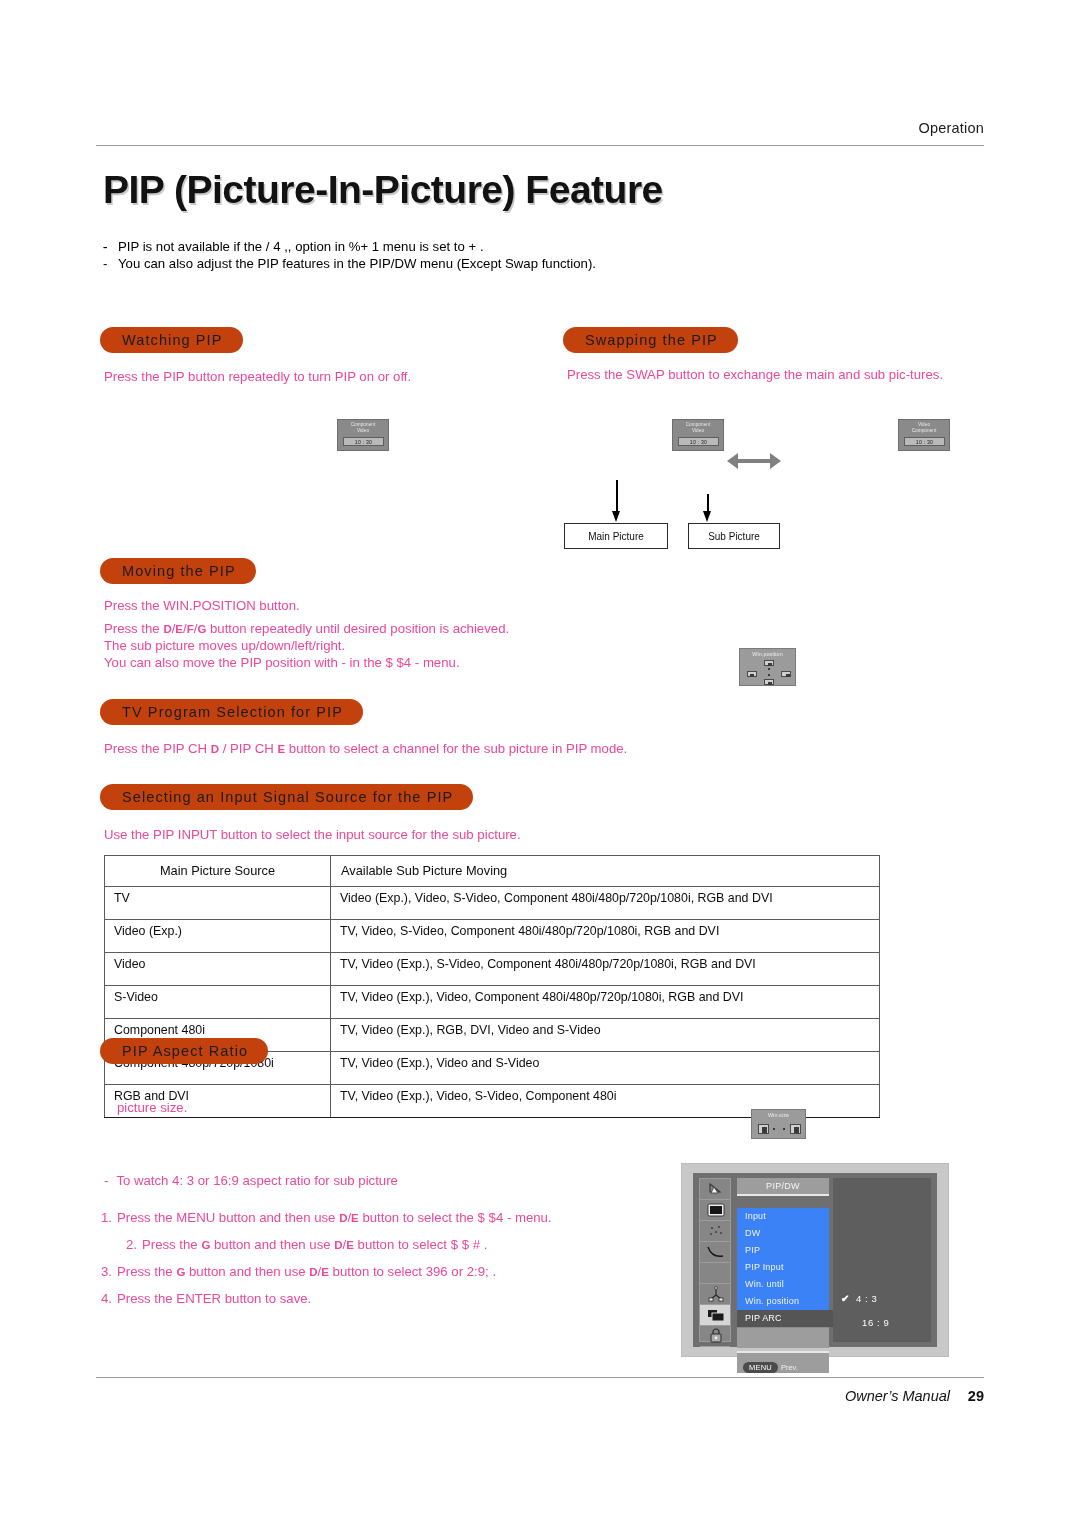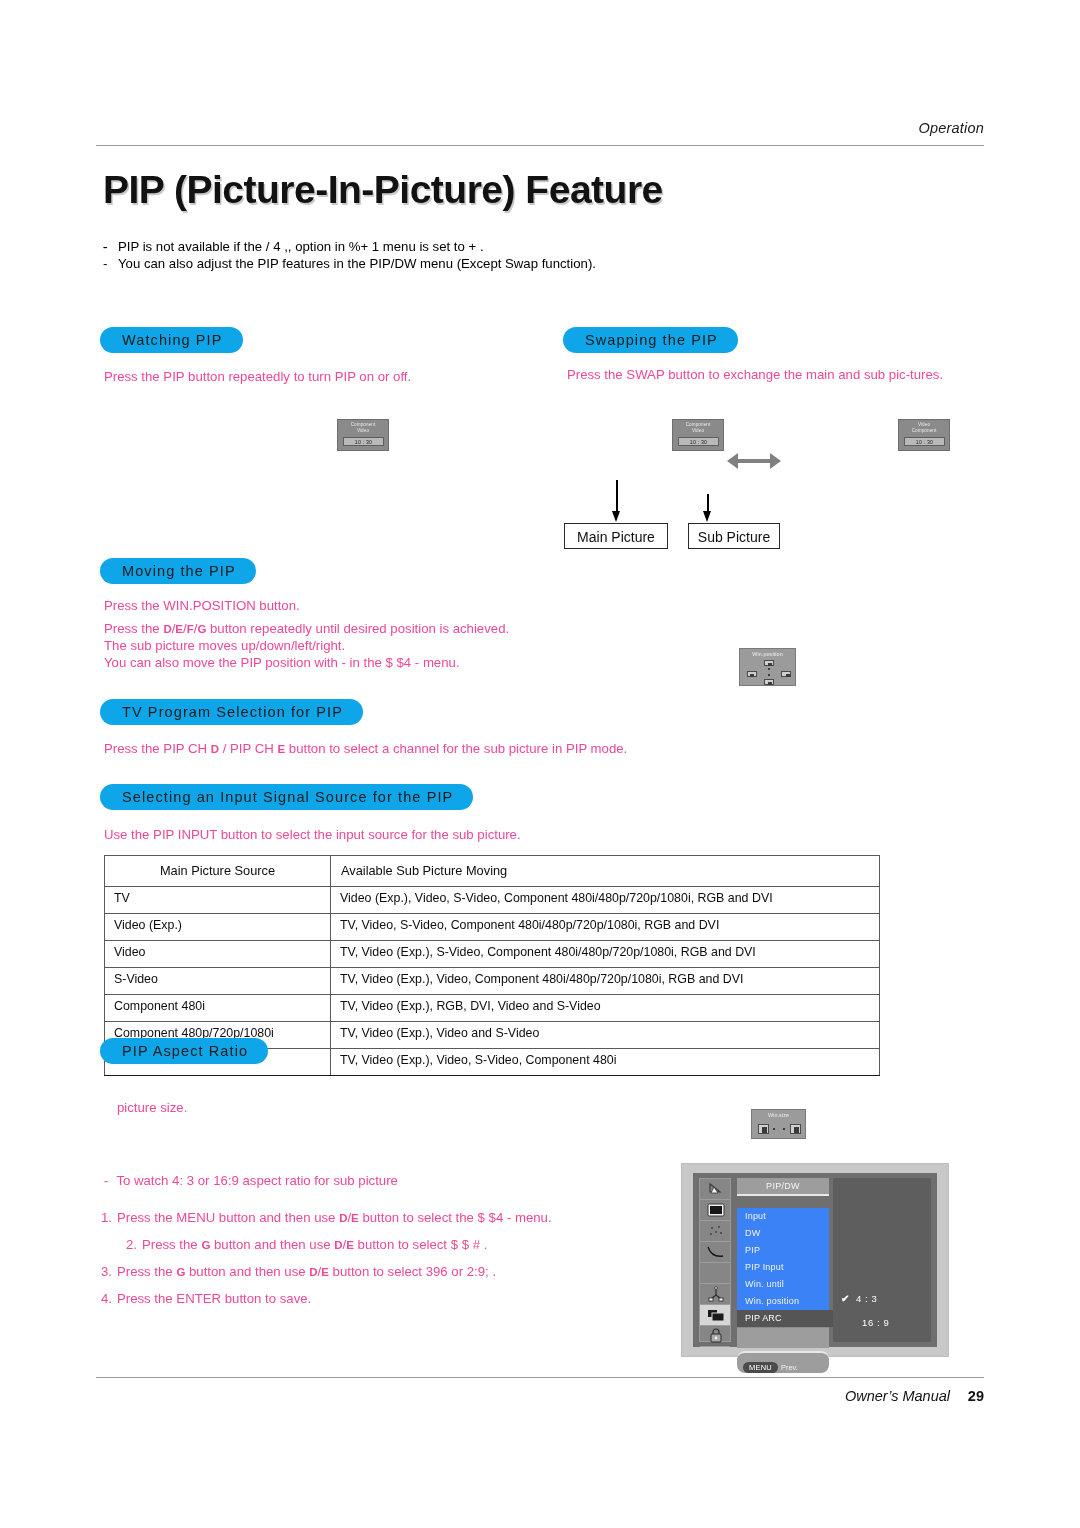--- a/index.html
+++ b/index.html
@@ -18,21 +18,20 @@
   .page {
     position: absolute;
     inset: 0;
   }
 
   
   .hdr-label {
     position: absolute;
     top: 120px;
     right: 96px;
-    font-style: italic;
     font-size: 14.5px;
     color: #1a1a1a;
     letter-spacing: .2px;
   }
   .hdr-rule {
     position: absolute;
     left: 96px;
     right: 96px;
     top: 145px;
     height: 1px;
@@ -68,21 +67,21 @@
   }
   .bullet > .dash {
     position: absolute;
     left: 0;
     top: 0;
   }
 
   
   .pill {
     position: absolute;
-    background: #0ea5e9;
+    background: #c2410c;
     border-radius: 13px;
     height: 26px;
     line-height: 26px;
     padding: 0 20px 0 22px;
     font-size: 14.5px;
     letter-spacing: 1.1px;
     color: #1c1c1c;
     white-space: nowrap;
   }
 
@@ -152,21 +151,21 @@
     border-top: 11px solid #000;
   }
 
   .picbox {
     position: absolute;
     border: 1px solid #2a2a2a;
     background: #fff;
     height: 26px;
     line-height: 26px;
     text-align: center;
-    font-size: 14px;
+    font-size: 10px;
     color: #101010;
     box-sizing: border-box;
   }
 
   
   .swap-arrow {
     position: absolute;
     width: 54px;
     height: 16px;
   }
@@ -225,21 +224,21 @@
     top: 855px;
     width: 776px;
     border: 1.3px solid #1a1a1a;
     border-collapse: collapse;
     font-size: 12.4px;
     color: #0d0d0d;
     background: #fff;
   }
   .srctable td {
     border: 1px solid #5a5a5a;
-    padding: 3px 4px 7px 9px;
+    padding: 3px 4px 13px 9px;
     height: 16px;
     line-height: 14px;
   }
   .srctable tr.head td {
     text-align: center;
     padding: 7px 4px;
     font-size: 12.8px;
   }
   .srctable tr.head td.c2 { text-align: left; padding-left: 10px; }
   .srctable td.c1 { width: 212px; }
@@ -321,21 +320,20 @@
     background: #9d9d9d;
     height: 20px;
     border-top: 1px solid #8b8b8b;
   }
   .osd-prev {
     margin-top: 3px;
     background: #9d9d9d;
     height: 17px;
     border-top: 2px solid #e8e8e8;
     padding-top: 3px;
-    border-radius: 8px;
   }
   .osd-menu-chip {
     display: inline-block;
     background: #4b4b4b;
     color: #fff;
     font-size: 7.5px;
     border-radius: 7px;
     padding: 1px 6px;
     margin-left: 6px;
     letter-spacing: .2px;

